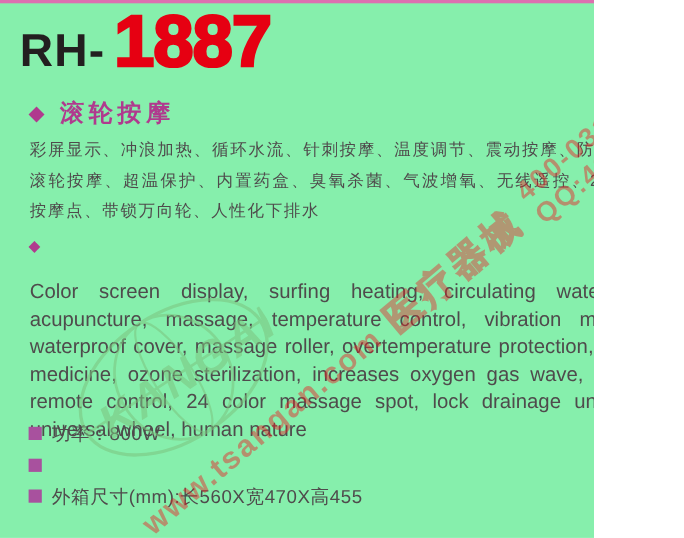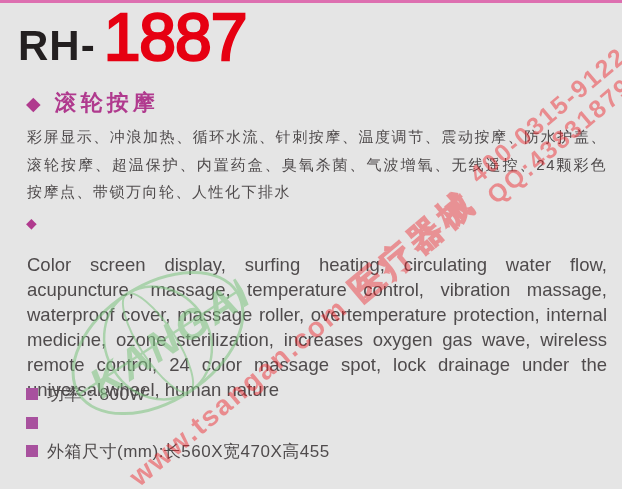--- a/index.html
+++ b/index.html
@@ -1,25 +1,25 @@
 <!DOCTYPE html>
 <html lang="zh"><head>
 <meta charset="utf-8">
 <style>
   html,body{margin:0;padding:0;background:#fff;}
   .page{
-    position:relative;width:622px;height:489px;background:#e5e5e5;overflow:hidden;
+    position:relative;width:540px;height:489px;background:#86efac;overflow:hidden;
     font-family:"Liberation Sans","DejaVu Sans",sans-serif;color:#4f4b4c;
   }
   .top-line{position:absolute;top:0;left:0;width:622px;height:3px;background:#dd6fb0;}
   
   .title-row{position:absolute;left:18px;top:4px;display:flex;align-items:baseline;}
   .model-prefix{font-size:42px;font-weight:bold;color:#231f20;letter-spacing:1px;}
   .model-number{
-    font-size:66px;font-weight:400;color:#e60012;margin-left:8px;letter-spacing:-1px;
+    font-size:66px;font-weight:700;color:#e60012;margin-left:8px;letter-spacing:-1px;
     -webkit-text-stroke:2.5px #e60012;line-height:1;
   }
   
   .sec-head{position:absolute;left:26px;display:flex;align-items:center;color:#b03a8e;font-weight:bold;}
   .sec-head .dia{margin-right:10px;line-height:1;}
   .sec-head.cn{top:88px;font-size:22px;letter-spacing:4px;}
   .sec-head.cn .dia{font-size:19px;}
   .sec-head.en{top:216px;font-size:21px;letter-spacing:0;}
   .sec-head.en .dia{font-size:14px;margin-right:7px;}
   

